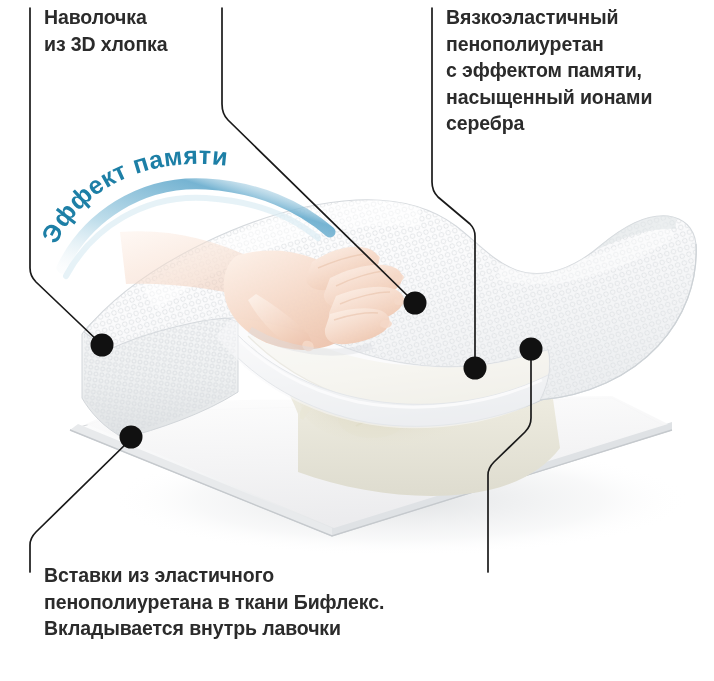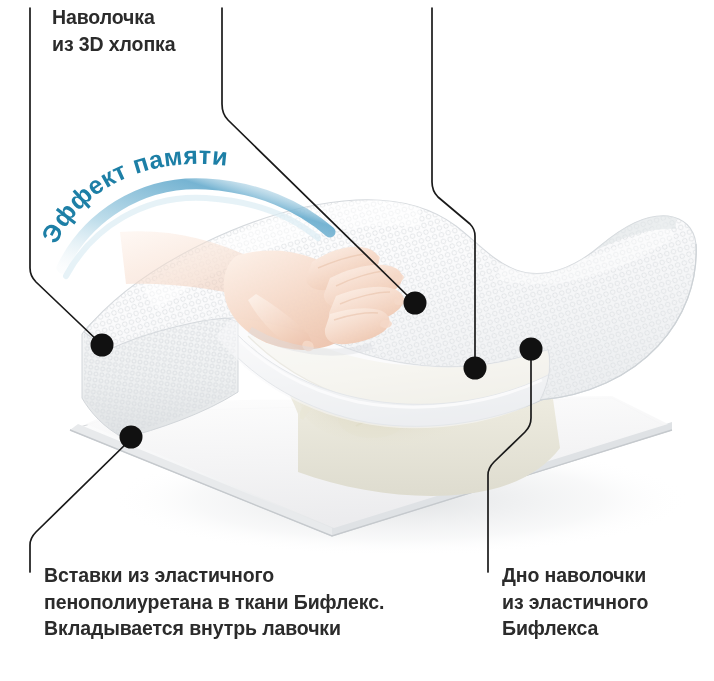--- a/index.html
+++ b/index.html
@@ -23,21 +23,21 @@
     position: absolute;
     font-family: "Liberation Sans", sans-serif;
     font-weight: bold;
     font-size: 19.5px;
     line-height: 26.5px;
     color: #2b2b2b;
     letter-spacing: -0.1px;
     white-space: pre-line;
   }
 
-  #label-pillowcase   { left: 44px;  top: 4px;   width: 180px; margin-left: 8px; }
+  #label-pillowcase   { left: 44px;  top: 4px;   width: 180px; }
   #label-inner-cover  { left: 236px; top: 4px;   width: 200px; }
   #label-foam         { left: 446px; top: 4px;   width: 262px; }
   #label-inserts      { left: 44px;  top: 562px; width: 400px; }
   #label-bottom       { left: 502px; top: 562px; width: 210px; }
 
   
   #memory-effect-text {
     position: absolute;
     left: 40px;
     top: 150px;
@@ -322,22 +322,24 @@
     </defs>
     <text>
       <textPath href="#memoryArcPath" startOffset="2%">Эффект памяти</textPath>
     </text>
   </svg>
 
   <div class="callout-label" id="label-pillowcase">Наволочка
 из 3D хлопка</div>
 
 
+  <div class="callout-label" id="label-foam">Вязкоэластичный
+пенополиуретан
+с эффектом памяти,
+насыщенный ионами
+серебра</div>
 
   <div class="callout-label" id="label-inserts">Вставки из эластичного
 пенополиуретана в ткани Бифлекс.
 Вкладывается внутрь лавочки</div>
 
-  <div class="callout-label" id="label-bottom">Дно наволочки
-из эластичного
-Бифлекса</div>
 
 </div>
 
 </body></html>

